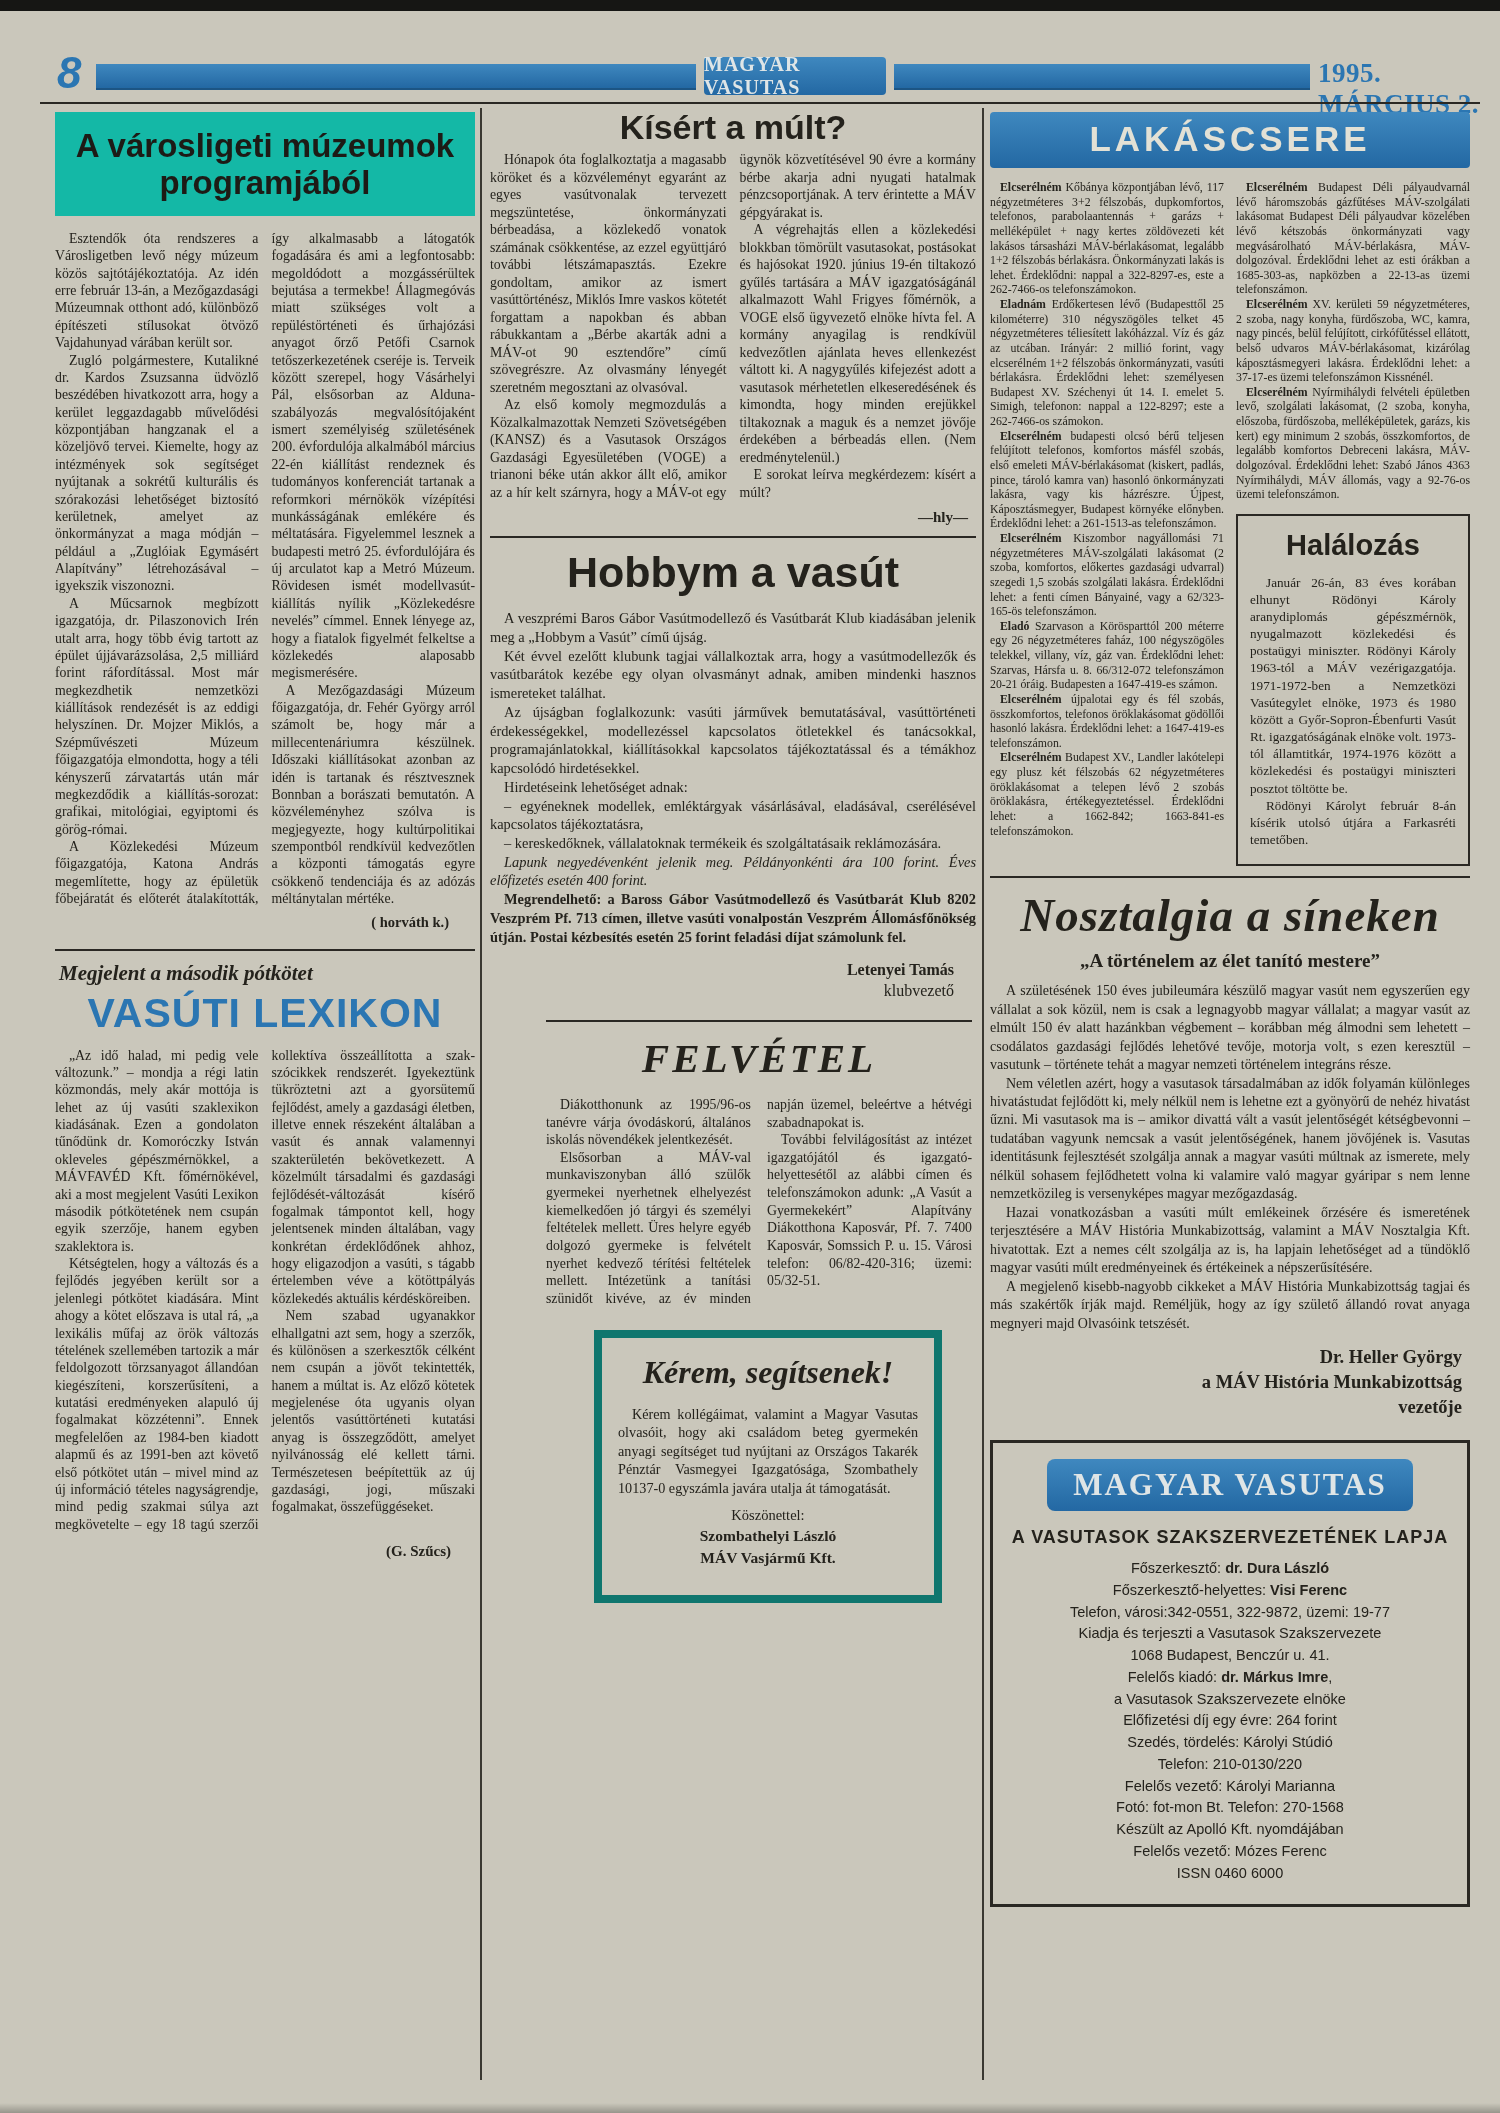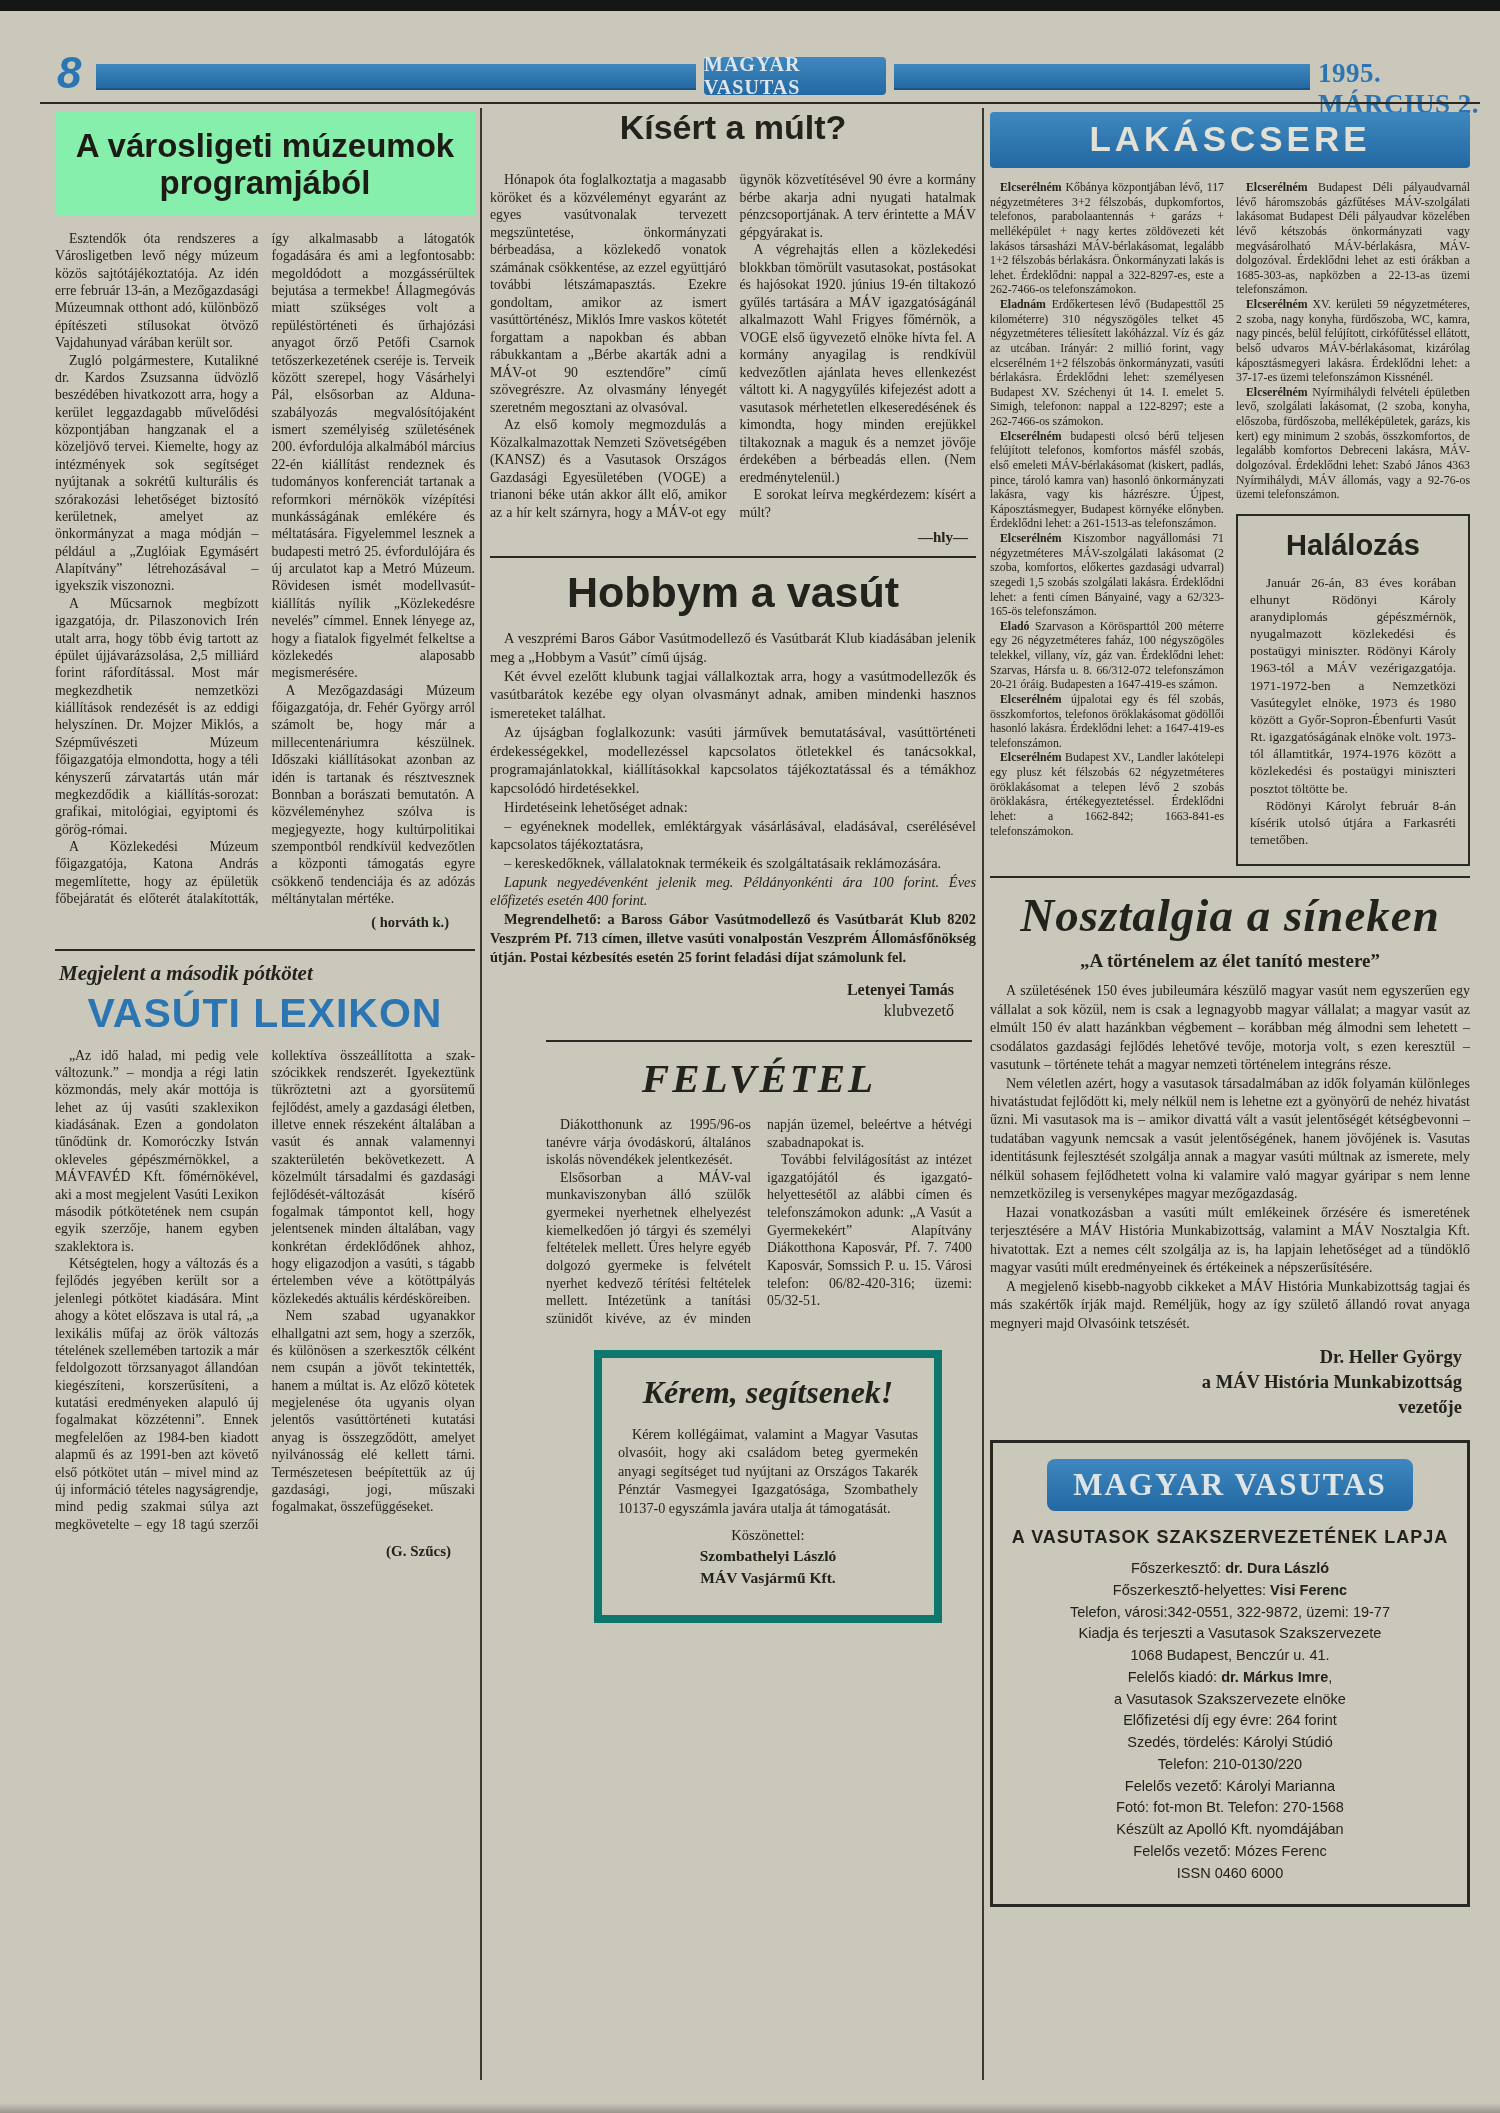--- a/index.html
+++ b/index.html
@@ -34,34 +34,34 @@
   .area-mid{left:490px;width:486px;top:108px;}
   .area-right{left:990px;width:480px;}
 
   p{margin:0;}
   .just{text-align:justify;}
   .body-cols{column-count:2;column-gap:13px;}
   .serif-body p{text-indent:14px;}
   hr.rule{border:none;border-top:2px solid #2a2823;margin:10px 0;}
 
   
-  .muz-headbox{background:#86efac;padding:16px 6px 14px;text-align:center;
+  .muz-headbox{background:#14b8a6;padding:16px 6px 14px;text-align:center;
         font-family:"Liberation Sans",sans-serif;font-weight:bold;font-size:33px;line-height:1.12;
         color:#1d1b16;}
   .muz-body{margin-top:14px;font-size:13.8px;line-height:1.26;}
   .muz-byline{text-align:right;font-weight:bold;font-size:14.5px;padding:6px 26px 8px 0;}
   .lex-kicker{font-weight:bold;font-style:italic;font-size:21px;margin:8px 0 4px 4px;}
   .lex-title{color:#2b76b2;font-family:"Liberation Sans",sans-serif;font-weight:bold;
         font-size:41px;text-align:center;letter-spacing:1px;margin:2px 0 10px;}
   .lex-body{font-size:13.8px;line-height:1.26;}
   .lex-byline{text-align:right;font-weight:bold;font-size:15px;padding:10px 24px 0 0;}
 
   
   .kis-title{font-family:"Liberation Sans",sans-serif;font-weight:bold;font-size:34px;
-        text-align:center;margin-bottom:24px;}
+        text-align:center;margin-bottom:4px;}
   .kis-body{font-size:13.8px;line-height:1.27;}
   .kis-byline{text-align:right;font-weight:bold;font-size:15px;padding:8px 8px 0 0;}
   .hob-title{font-family:"Liberation Sans",sans-serif;font-weight:bold;font-size:43px;
         text-align:center;margin:10px 0 12px;}
   .hob-body{font-size:14.4px;line-height:1.3;}
   .hob-note{font-style:italic;text-indent:14px;}
   .hob-order{font-weight:bold;text-indent:14px;}
   .hob-sig{text-align:right;padding:14px 22px 8px 0;font-size:16px;line-height:1.3;}
   .hob-sig .nm{font-weight:bold;}
   .felv-wrap{margin-left:56px;width:426px;}

